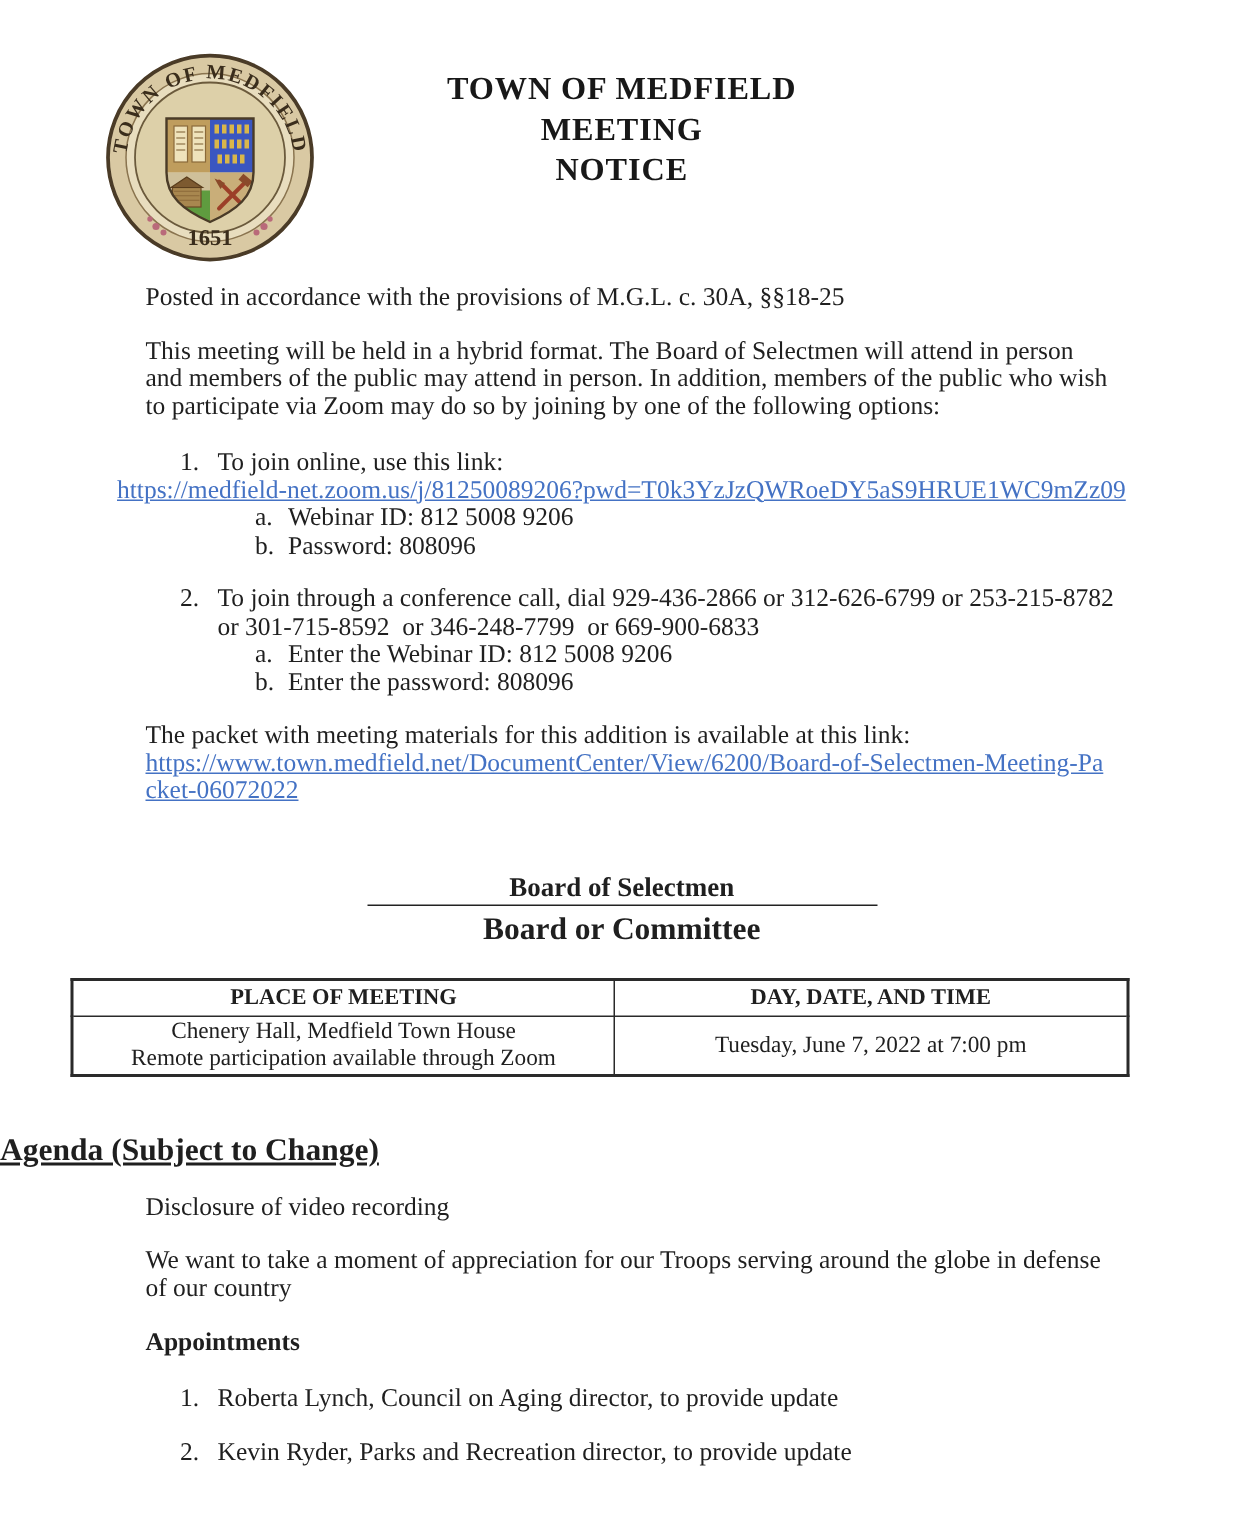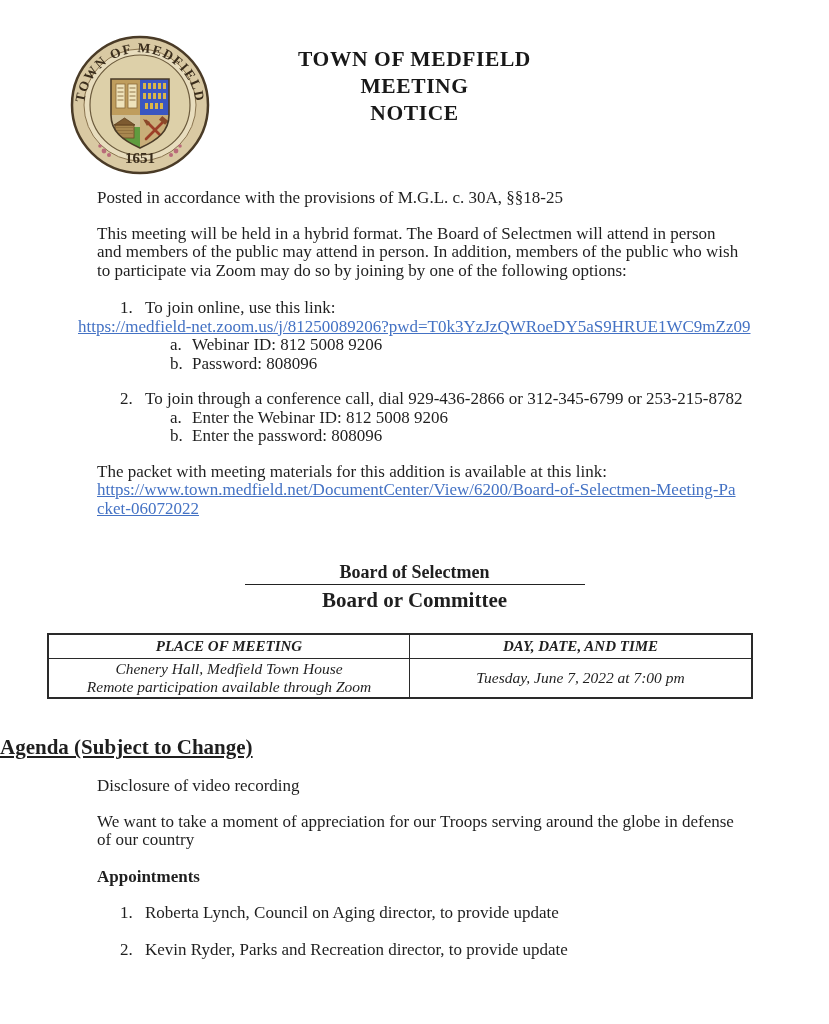--- a/index.html
+++ b/index.html
@@ -29,21 +29,21 @@
   .tx {
     margin-left: 97px;
     margin-right: 86px;
     font-size: 17px;
     line-height: 18.5px;
   }
   .mt-14 { margin-top: 14px; }
   .mt-17 { margin-top: 17px; }
   .mt-18 { margin-top: 18px; }
   .mt-19 { margin-top: 19px; }
-  .mt-20 { margin-top: 20px; font-style: italic; }
+  .mt-20 { margin-top: 20px; }
   .mt-22 { margin-top: 22px; }
   .mt-26 { margin-top: 26px; }
   .mt-36 { margin-top: 44px; }
   .bold { font-weight: bold; }
 
   .li-main { padding-left: 23px; display: flex; }
   .li-main .num { flex: 0 0 25px; }
   .li-sub { padding-left: 73px; display: flex; }
   .li-sub .num { flex: 0 0 22px; }
   .pre { white-space: pre-wrap; }
@@ -192,24 +192,25 @@
     </div>
     <div class="li-sub">
       <span class="num">b.</span>
       <span>Password: 808096</span>
     </div>
   </div>
 
   <div class="tx mt-17">
     <div class="li-main">
       <span class="num">2.</span>
-      <span>To join through a conference call, dial 929-436-2866 or 312-345-6799 or 253-215-8782</span>
+      <span>To join through a conference call, dial 929-436-2866 or 312-626-6799 or 253-215-8782</span>
     </div>
     <div class="li-main">
       <span class="num"></span>
+      <span class="pre">or 301-715-8592  or 346-248-7799  or 669-900-6833</span>
     </div>
     <div class="li-sub">
       <span class="num">a.</span>
       <span>Enter the Webinar ID: 812 5008 9206</span>
     </div>
     <div class="li-sub">
       <span class="num">b.</span>
       <span>Enter the password: 808096</span>
     </div>
   </div>

